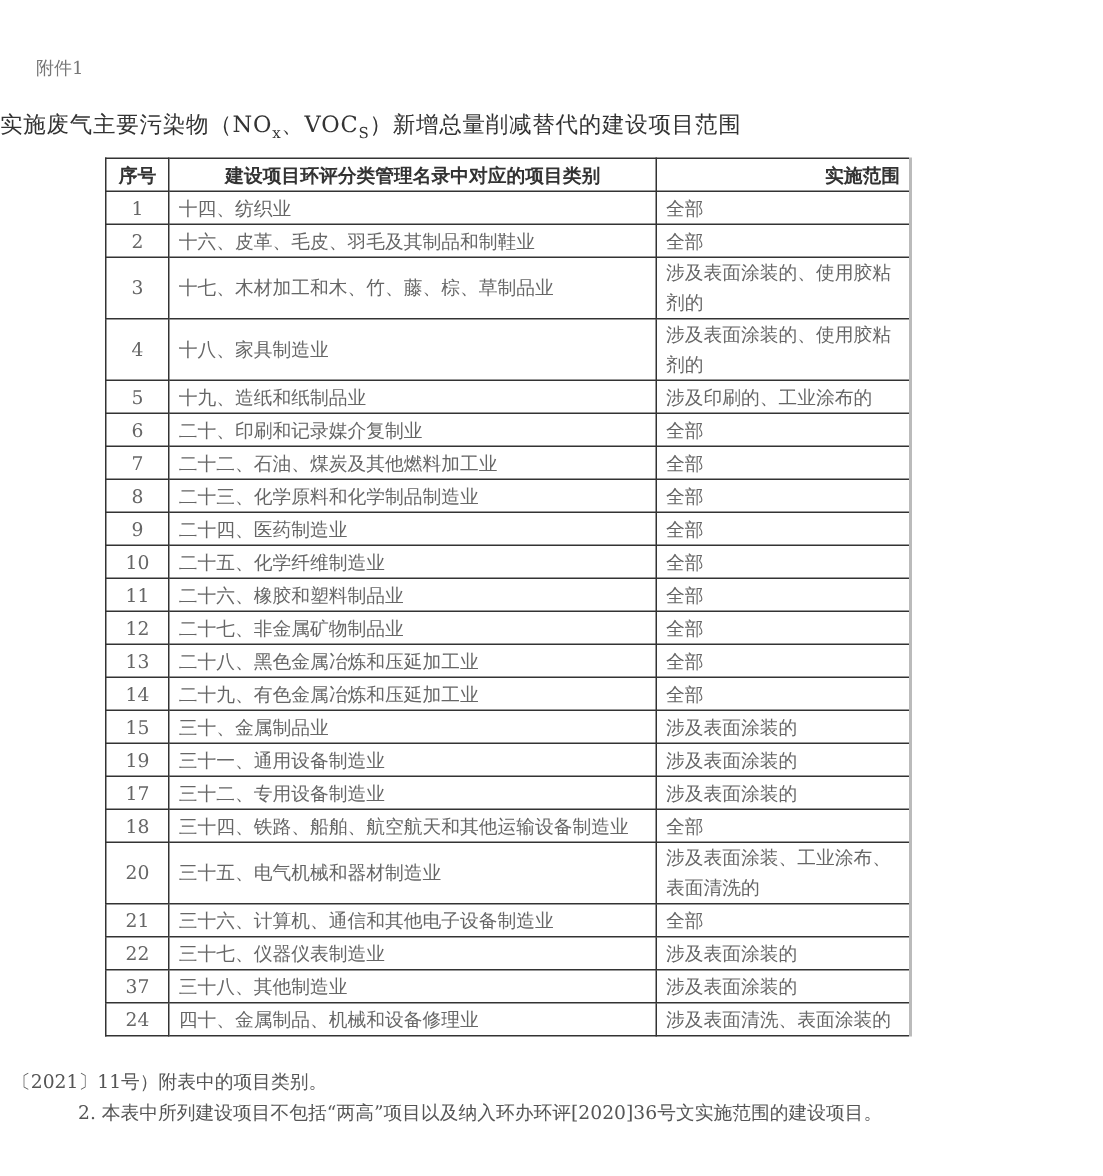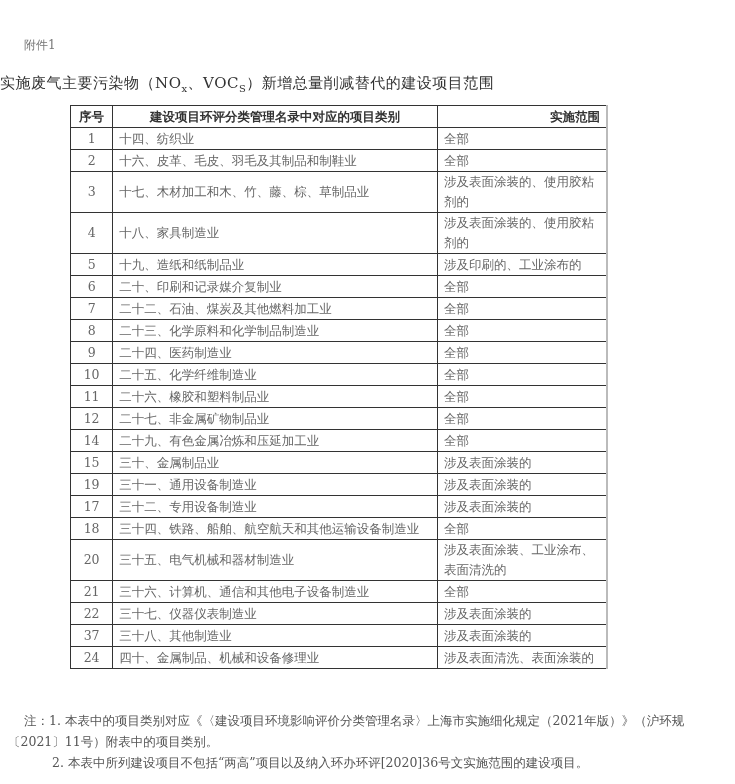--- a/index.html
+++ b/index.html
@@ -124,20 +124,25 @@
         <td class="num">11</td>
         <td>二十六、橡胶和塑料制品业</td>
         <td>全部</td>
       </tr>
       <tr class="single">
         <td class="num">12</td>
         <td>二十七、非金属矿物制品业</td>
         <td>全部</td>
       </tr>
       <tr class="single">
+        <td class="num">13</td>
+        <td>二十八、黑色金属冶炼和压延加工业</td>
+        <td>全部</td>
+      </tr>
+      <tr class="single">
         <td class="num">14</td>
         <td>二十九、有色金属冶炼和压延加工业</td>
         <td>全部</td>
       </tr>
       <tr class="single">
         <td class="num">15</td>
         <td>三十、金属制品业</td>
         <td>涉及表面涂装的</td>
       </tr>
       <tr class="single">
@@ -177,16 +182,15 @@
       </tr>
       <tr class="single">
         <td class="num">24</td>
         <td>四十、金属制品、机械和设备修理业</td>
         <td>涉及表面清洗、表面涂装的</td>
       </tr>
     </tbody>
 </table>
 
 <div class="notes">
-  <div class="note1">注：1. 本表中的项目类别对应《〈建设项目环境影响评价分类管理名录〉上海市实施细化规定（2021年版）》（沪环规</div>
   <div class="note1b">〔2021〕11号）附表中的项目类别。</div>
   <div class="note2">2. 本表中所列建设项目不包括“两高”项目以及纳入环办环评[2020]36号文实施范围的建设项目。</div>
 </div>
 
 </body></html>

